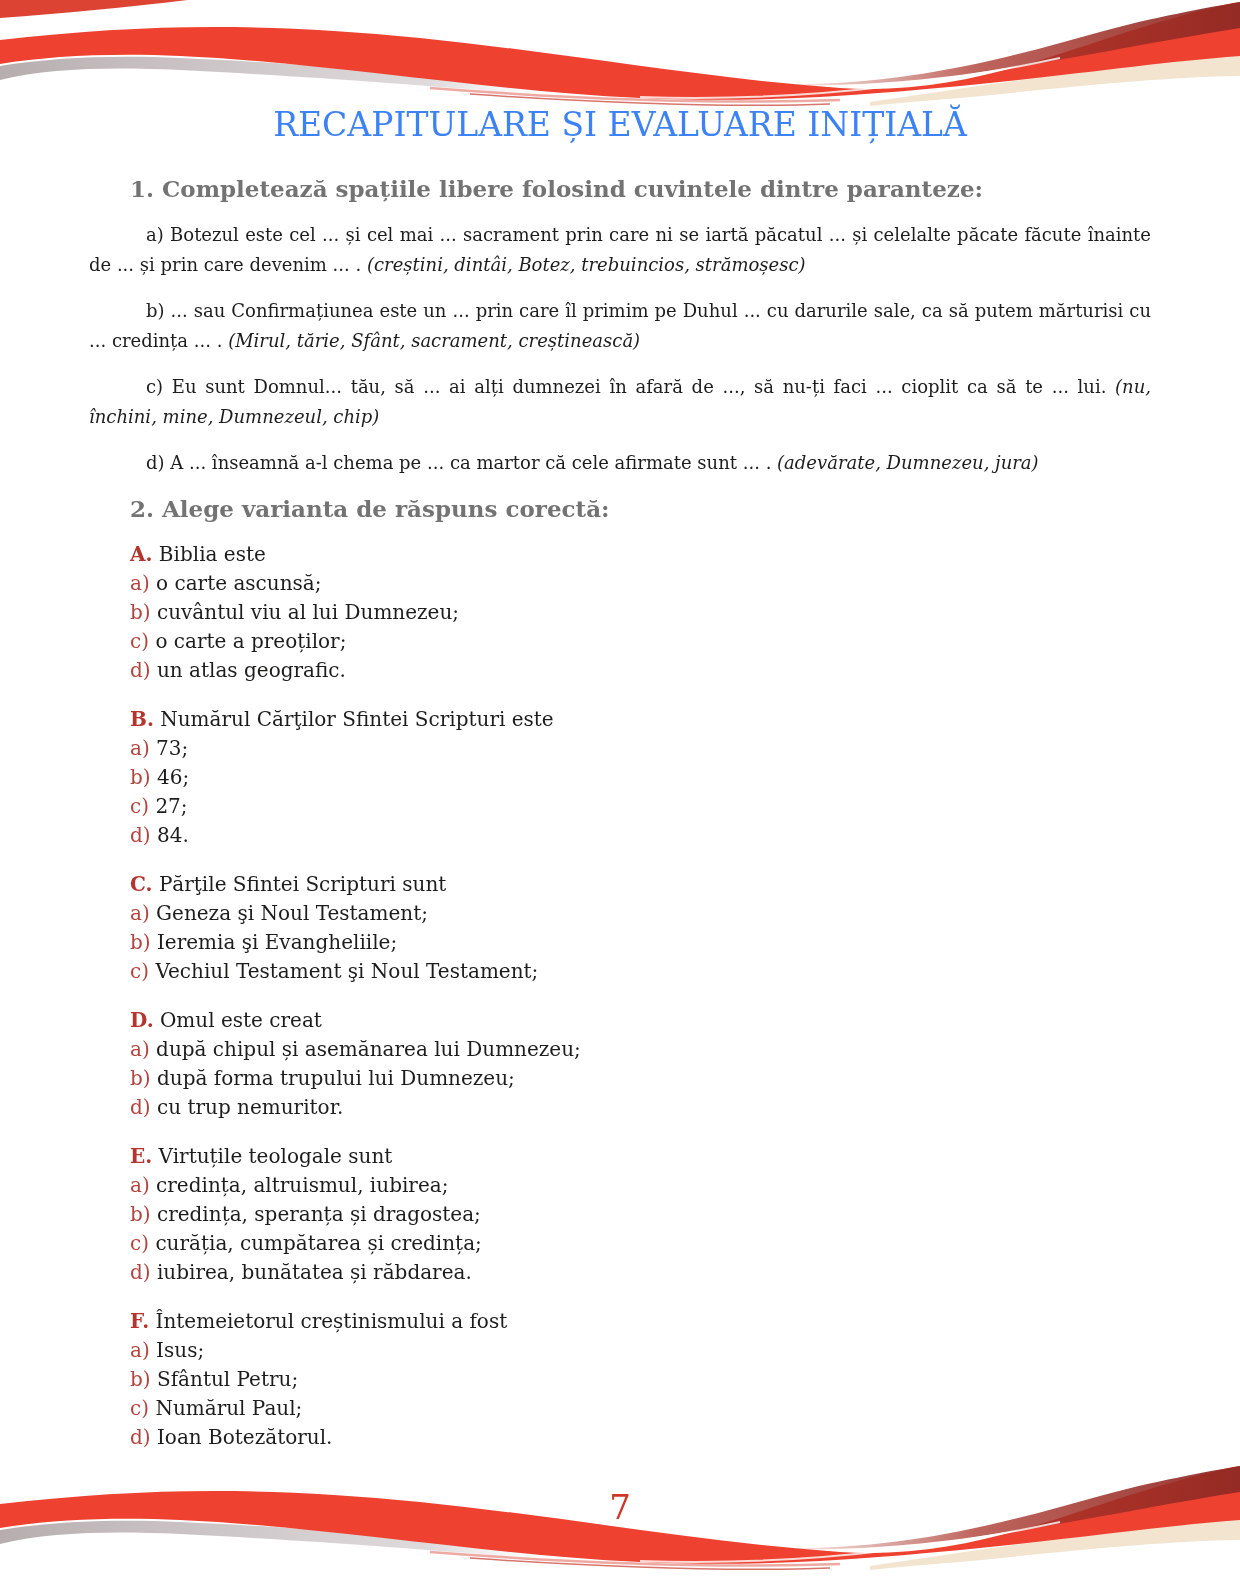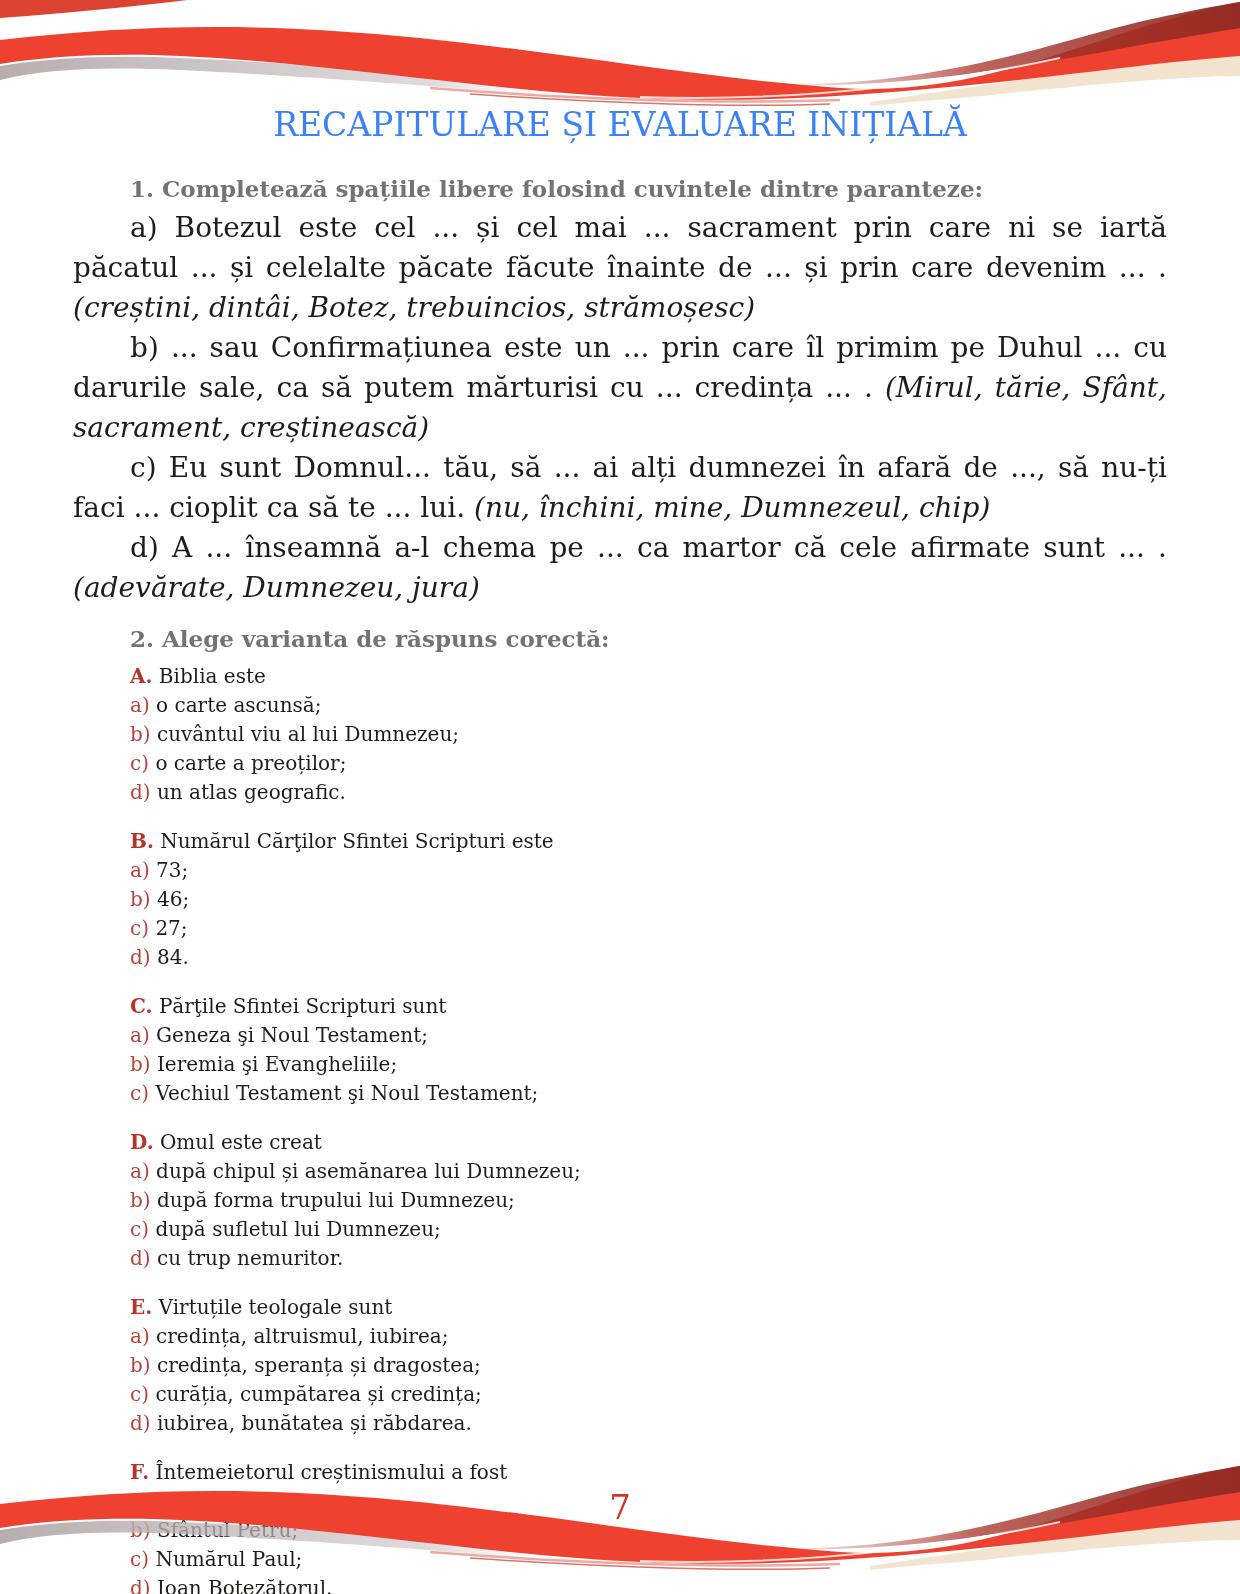--- a/index.html
+++ b/index.html
@@ -28,25 +28,25 @@
     width:1094px;
   }
   .sec-heading{
     margin:8px 0 4px 0;
     text-indent:57px;
     font-size:23px;
     line-height:30px;
     font-weight:700;
     color:#737373;
   }
-  .sec-heading.second{margin-top:16px;margin-bottom:8px;}
+  .sec-heading.second{margin-top:16px;margin-bottom:16px;}
   .para{
-    margin:0;
-    font-size:28px;
-    line-height:40px;
+    margin:16px;
+    font-size:18px;
+    line-height:30px;
     text-align:justify;
     text-indent:57px;
   }
   .para .wordbank{font-style:italic;}
   .qblock{
     margin:0 0 20px 57px;
     font-size:20px;
     line-height:29px;
   }
   .qline,.optline{margin:0;}
@@ -132,21 +132,20 @@
     <p class="qline"><span class="qletter">C.</span> <span>Părţile Sfintei Scripturi sunt</span></p>
     <p class="optline"><span class="oletter">a)</span> <span>Geneza şi Noul Testament;</span></p>
     <p class="optline"><span class="oletter">b)</span> <span>Ieremia şi Evangheliile;</span></p>
     <p class="optline"><span class="oletter">c)</span> <span>Vechiul Testament şi Noul Testament;</span></p>
   </div>
 
   <div class="qblock">
     <p class="qline"><span class="qletter">D.</span> <span>Omul este creat</span></p>
     <p class="optline"><span class="oletter">a)</span> <span>după chipul și asemănarea lui Dumnezeu;</span></p>
     <p class="optline"><span class="oletter">b)</span> <span>după forma trupului lui Dumnezeu;</span></p>
-    <p class="optline"><span class="oletter">c)</span> <span>după sufletul lui Dumnezeu;</span></p>
     <p class="optline"><span class="oletter">d)</span> <span>cu trup nemuritor.</span></p>
   </div>
 
   <div class="qblock">
     <p class="qline"><span class="qletter">E.</span> <span>Virtuțile teologale sunt</span></p>
     <p class="optline"><span class="oletter">a)</span> <span>credința, altruismul, iubirea;</span></p>
     <p class="optline"><span class="oletter">b)</span> <span>credința, speranța și dragostea;</span></p>
     <p class="optline"><span class="oletter">c)</span> <span>curăția, cumpătarea și credința;</span></p>
     <p class="optline"><span class="oletter">d)</span> <span>iubirea, bunătatea și răbdarea.</span></p>
   </div>

